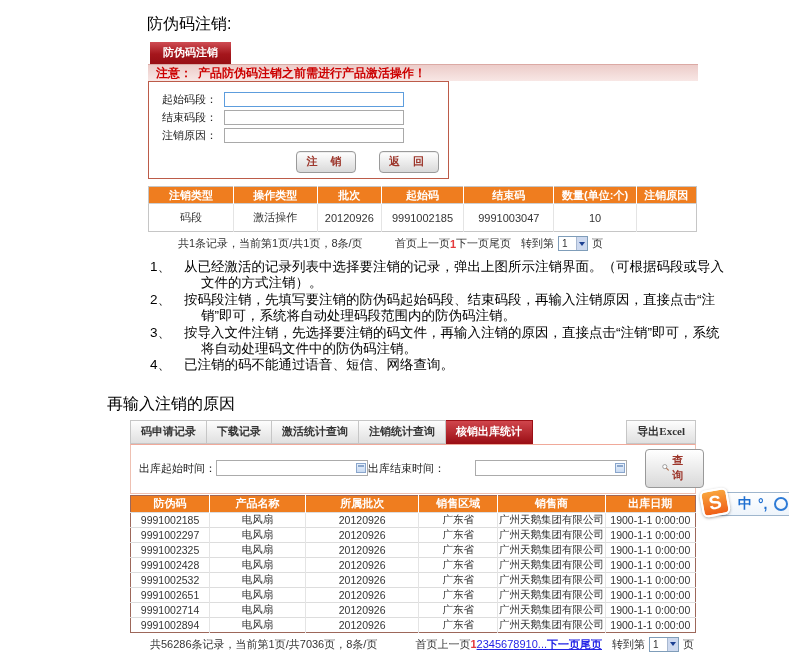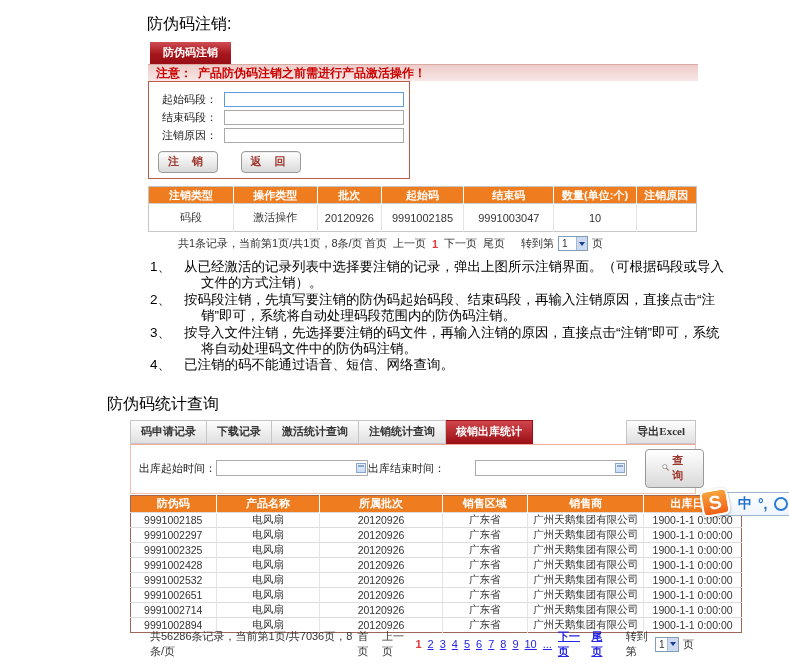--- a/index.html
+++ b/index.html
@@ -20,49 +20,49 @@
     background:linear-gradient(#ecccc9,#f8e7e5); border-top:1px solid #dba9a4;
     font-size:12px; font-weight:bold; color:#c00; padding-left:8px; gap:6px; }
 
   .mode-row { margin:14px 0 3px 10px; font-size:12px; color:#222;
     display:flex; align-items:center; height:15px; }
   .radio { width:11px; height:11px; border:1px solid #808080; border-radius:50%;
     background:#fdfdfd; display:inline-block; margin:0 4px 0 9px; position:relative; flex:none; }
   .radio.sel::after { content:""; position:absolute; left:2px; top:2px; right:2px; bottom:2px;
     background:#333; border-radius:50%; }
 
-  .form-box { width:262px; border:1px solid #bc5b49; padding:7px 0 5px; }
+  .form-box { width:301px; border:1px solid #bc5b49; padding:7px 0 5px; }
   .frow { display:flex; align-items:center; margin:3px 0 3px 13px; font-size:11px; color:#222; height:15px; }
   .frow .flabel { width:62px; flex:none; }
   .finput { width:180px; height:15px; border:1px solid #a9a9a9; background:#fff; }
   .finput.focused { border:1px solid #5d9ddd; }
-  .btn-row { text-align:left; margin-top:8px; }
+  .btn-row { text-align:right; margin-top:8px; }
   .btn { display:inline-block; padding:2px 9px 3px; border:1px solid #9a9a9a; border-radius:4px;
     background:linear-gradient(#ffffff,#d9d9d9); color:#9c352a; font-weight:bold;
     font-size:11px; letter-spacing:5px; margin:0 9px; box-shadow:0 1px 0 #eee inset; }
 
   
   table { border-collapse:collapse; table-layout:fixed; }
   .otable th { background:#ef7d1f; color:#fff; font-weight:bold; font-size:11px;
     height:17px; border-left:1px solid #fff; padding:0; text-align:center; }
   .otable th:first-child { border-left:none; }
   .otable td { font-size:11px; color:#333; text-align:center; padding:0;
     border-left:1px solid #e4e4e4; background:#fff; }
   .otable td:first-child { border-left:none; }
 
   #table1 { width:549px; margin-top:7px; border:1px solid #c6c6c6; }
   #table1 td { height:28px; border-top:1px solid #cfcfcf; }
 
-  #table2 { width:612px; border:1px solid #9d675a; margin-top:1px; }
+  #table2 { width:566px; border:1px solid #9d675a; margin-top:1px; }
   #table2 td { height:14px; font-size:10.5px; border-top:1px solid #ddd; }
 
   
   .pager { display:flex; align-items:center; font-size:11px; color:#333; margin-top:4px; height:15px; }
   .pager .summary { margin-left:30px; }
-  .links { display:flex; align-items:center; gap:6px; }
+  .links { display:flex; align-items:center; gap:0; }
   #pager1 .links { margin-left:auto; margin-right:95px; }
   #pager2 .links { margin-left:auto; margin-right:2px; }
   .pglink { color:#333; text-decoration:none; cursor:pointer; }
   .curpage { color:#e4393c; font-weight:bold; }
   a.bluelink { color:#2425e6; text-decoration:underline; cursor:pointer; }
   .goto { display:flex; align-items:center; gap:4px; margin-left:10px; }
   .selbox { display:inline-flex; align-items:center; justify-content:space-between;
     width:30px; height:15px; border:1px solid #7f9db9; background:#fff; font-size:10px;
     padding-left:3px; cursor:pointer; }
   .selarr { width:11px; height:13px; background:#cdd9ef; border-left:1px solid #a8b8d0;
@@ -212,21 +212,21 @@
     <div class="ins-item">
       <span class="ins-num">3、</span>
       <span class="ins-text">按导入文件注销，先选择要注销的码文件，再输入注销的原因，直接点击“注销”即可，系统将自动处理码文件中的防伪码注销。</span>
     </div>
     <div class="ins-item">
       <span class="ins-num">4、</span>
       <span class="ins-text">已注销的码不能通过语音、短信、网络查询。</span>
     </div>
 </div>
 
-<div id="title2" class="sec-title">防伪码统计查询</div>
+<div id="title2" class="sec-title">再输入注销的原因</div>
 
 <div class="shot2">
   <div class="tabbar">
     <span class="tab2">码申请记录</span>
     <span class="tab2">下载记录</span>
     <span class="tab2">激活统计查询</span>
     <span class="tab2">注销统计查询</span>
     <span class="tab2 active">核销出库统计</span>
     <span class="tab2 export-btn">导出Excel</span>
   </div>

